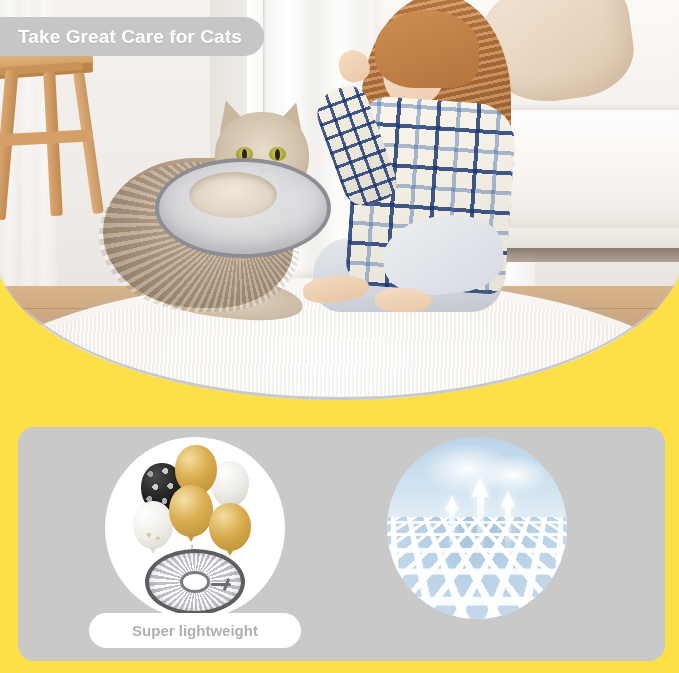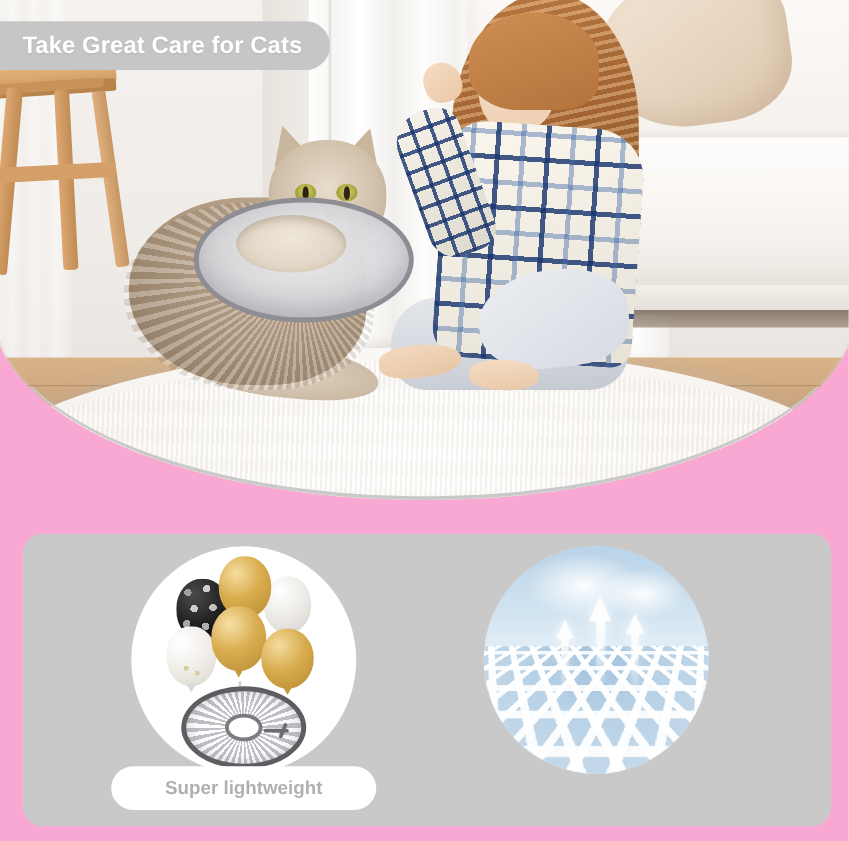--- a/index.html
+++ b/index.html
@@ -1,19 +1,19 @@
 <!DOCTYPE html>
 <html><head>
 <meta charset="utf-8">
 <style>
   * { margin:0; padding:0; box-sizing:border-box; }
   html,body { width:679px; height:673px; background:#ffffff; overflow:hidden;
               font-family:"Liberation Sans", sans-serif; }
 
-  #page { position:relative; width:679px; height:673px; background:#f9a8d4; }
+  #page { position:relative; width:679px; height:673px; background:#fde047; }
 
   
   .photo-wrap { position:absolute; left:0; top:0; width:679px; height:400px; overflow:hidden; }
 
   .photo-clip {
     position:absolute; left:-5px; top:-40px; width:689px; height:440px;
     overflow:hidden;
     border-bottom-left-radius:50% 34%;
     border-bottom-right-radius:50% 34%;
   }

